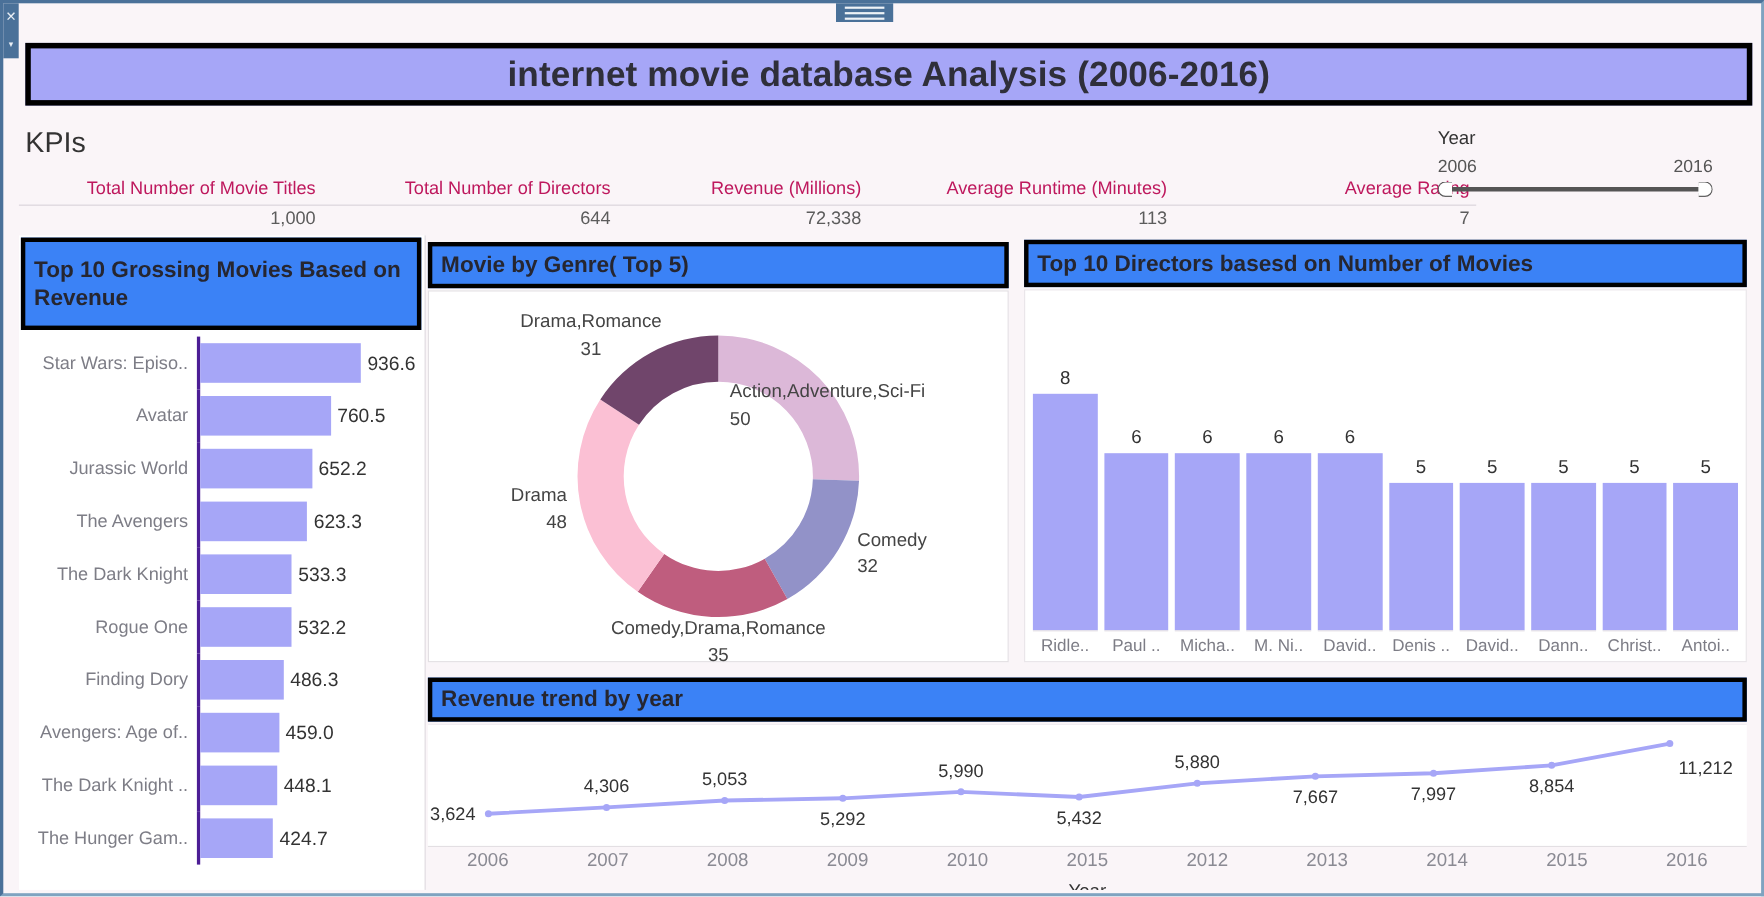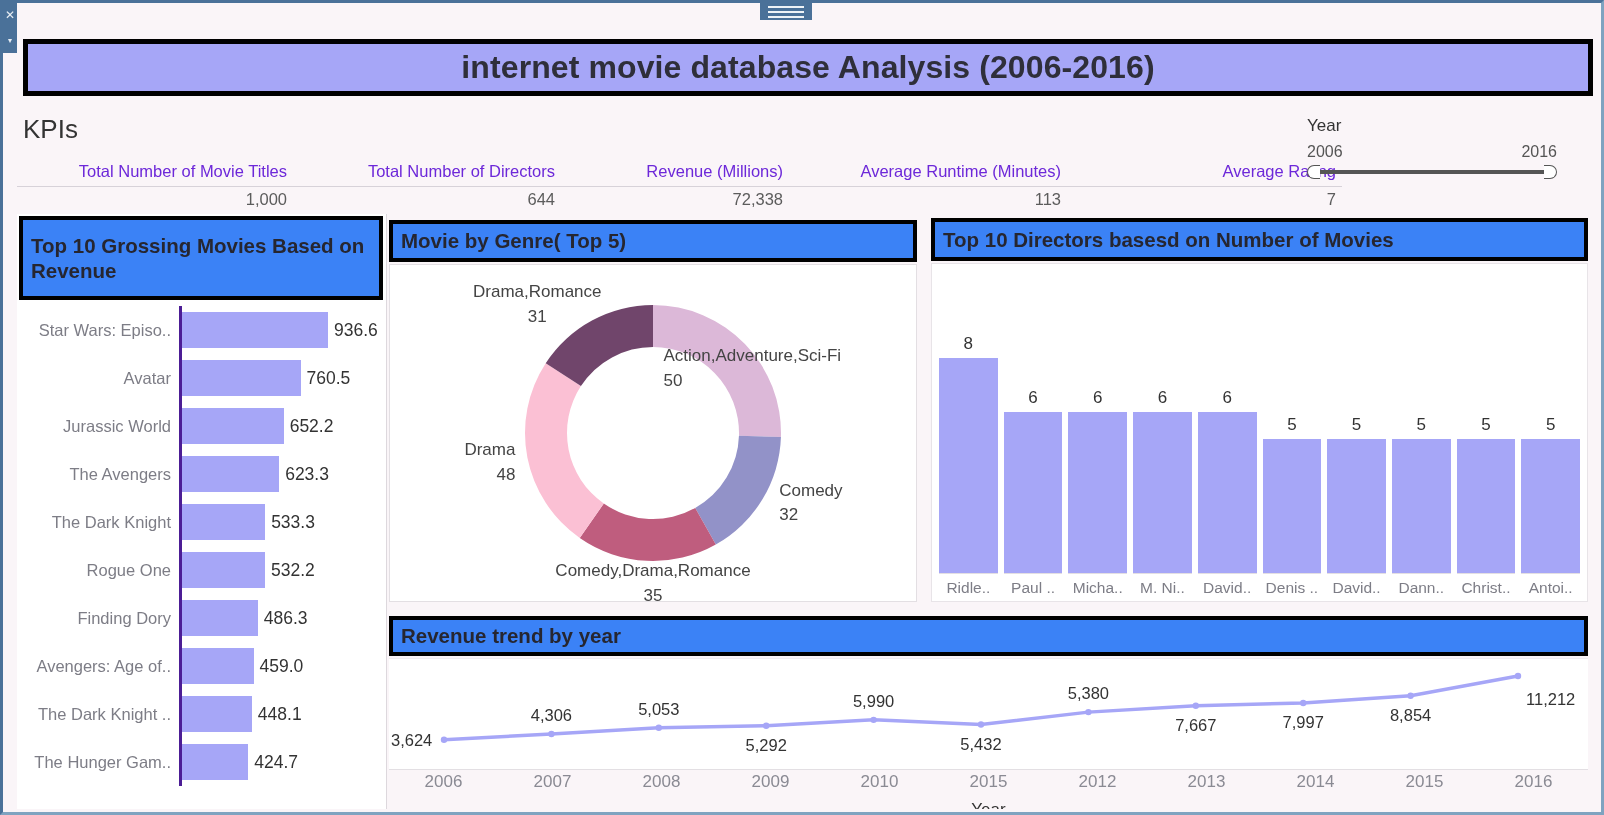--- a/index.html
+++ b/index.html
@@ -67,21 +67,21 @@
   .kpi-heading {
     position: absolute; left: 6px; top: 8px;
     font-size: 26px; color: #333; font-weight: normal;
   }
   .kpi-table {
     position: absolute; left: 0; top: 54px; width: 1325px;
   }
   .kpi-row { display: flex; width: 100%; }
   .kpi-row.head { border-bottom: 1px solid #d7d2d9; }
   .kpi-cell {
-    font-size: 16.5px; color: #6d28d9; text-align: right;
+    font-size: 16.5px; color: #be185d; text-align: right;
     padding: 2px 6px 4px 0; white-space: nowrap;
   }
   .kpi-row.head .kpi-cell { padding-bottom: 5px; }
   .kpi-row.vals .kpi-cell { padding-top: 3px; color: #5c5c5c; }
   .kc0 { width: 276px; }
   .kc1 { width: 268px; }
   .kc2 { width: 228px; }
   .kc3 { width: 278px; }
   .kc4 { width: 275px; }
 
@@ -402,21 +402,21 @@
             <circle cx="914.2" cy="43.979772727272724" r="3.2" fill="#a6a6f7"></circle>
             <circle cx="1021.6" cy="36.77318181818181" r="3.2" fill="#a6a6f7"></circle>
             <circle cx="1129" cy="16.94454545454545" r="3.2" fill="#a6a6f7"></circle>
           </svg>
           <div class="ptlabel" style="left: 2px; top: 71.7527px;">3,624</div>
           <div class="ptlabel" style="left: 162.4px; transform: translateX(-50%); top: 47.0177px;">4,306</div>
           <div class="ptlabel" style="left: 269.8px; transform: translateX(-50%); top: 40.7361px;">5,053</div>
           <div class="ptlabel" style="left: 377.2px; transform: translateX(-50%); top: 76.7264px;">5,292</div>
           <div class="ptlabel" style="left: 484.6px; transform: translateX(-50%); top: 32.8568px;">5,990</div>
           <div class="ptlabel" style="left: 592px; transform: translateX(-50%); top: 75.5491px;">5,432</div>
-          <div class="ptlabel" style="left: 699.4px; transform: translateX(-50%); top: 25.1205px;">5,380</div>
+          <div class="ptlabel" style="left: 699.4px; transform: translateX(-50%); top: 25.1205px;">5,880</div>
           <div class="ptlabel" style="left: 806.8px; transform: translateX(-50%); top: 56.7548px;">7,667</div>
           <div class="ptlabel" style="left: 914.2px; transform: translateX(-50%); top: 53.9798px;">7,997</div>
           <div class="ptlabel" style="left: 1021.6px; transform: translateX(-50%); top: 46.7732px;">8,854</div>
           <div class="ptlabel" style="left: 1137px; top: 30.9445px;">11,212</div>
         </div>
       <div class="axis">
         <div class="tickrow" id="yearTicks">
             <div class="tk">2006</div>
             <div class="tk">2007</div>
             <div class="tk">2008</div>

